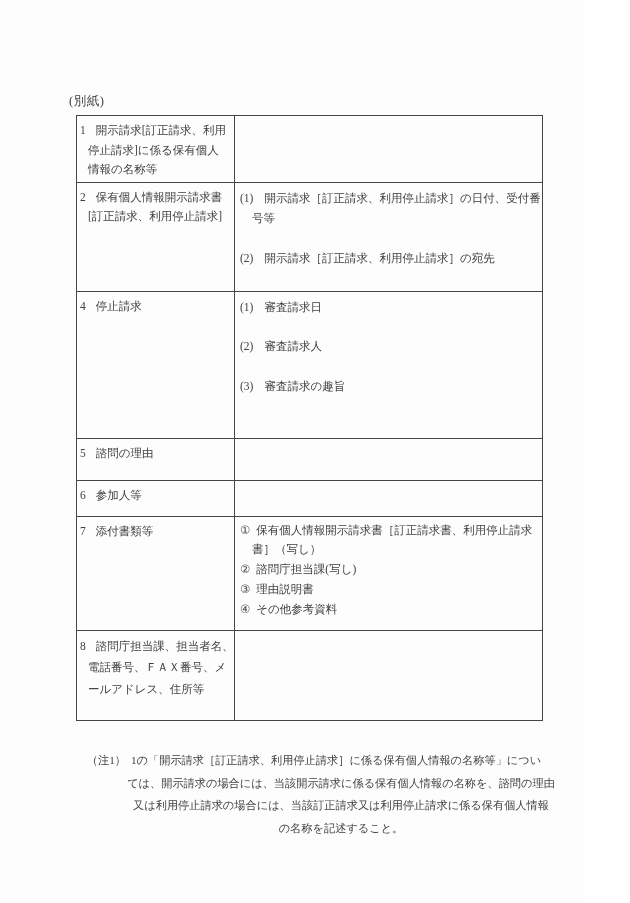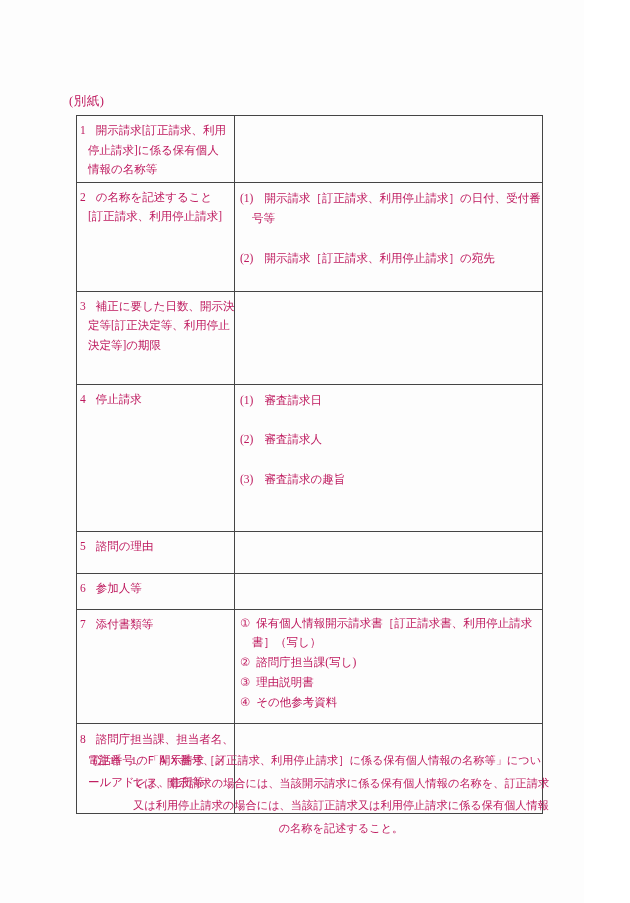--- a/index.html
+++ b/index.html
@@ -2,21 +2,21 @@
 <html><head>
 <meta charset="utf-8">
 <style>
   html, body { margin: 0; padding: 0; background: #ffffff; }
   .page {
     position: relative;
     width: 584px;
     height: 903px;
     background: #fdfdfd;
     font-family: "Liberation Serif", "DejaVu Serif", serif;
-    color: #be185d;
+    color: #404040;
     overflow: hidden;
   }
   .attach-label {
     position: absolute;
     left: 69px;
     top: 93px;
     font-size: 12.5px;
     letter-spacing: 0.5px;
   }
   table.tbl {
@@ -93,42 +93,34 @@
       <td class="lc">
         <div class="ln first"><span class="no">1</span><span>開示請求[訂正請求、利用</span></div>
         <div class="ln">停止請求]に係る保有個人</div>
         <div class="ln">情報の名称等</div>
       </td>
       <td class="rc"></td>
     </tr>
 
     <tr class="h2">
       <td class="lc">
-        <div class="ln first"><span class="no">2</span><span>の名称を記述すること</span></div>
+        <div class="ln first"><span class="no">2</span><span>保有個人情報開示請求書</span></div>
         <div class="ln">[訂正請求、利用停止請求]</div>
       </td>
       <td class="rc">
         <div class="item spaced">
           <div class="iln first"><span class="mk paren">(1)</span><span>開示請求［訂正請求、利用停止請求］の日付、受付番</span></div>
           <div class="iln">号等</div>
         </div>
         <div class="item">
           <div class="iln first"><span class="mk paren">(2)</span><span>開示請求［訂正請求、利用停止請求］の宛先</span></div>
         </div>
       </td>
     </tr>
 
-    <tr class="h3">
-      <td class="lc">
-        <div class="ln first"><span class="no">3</span><span>補正に要した日数、開示決</span></div>
-        <div class="ln">定等[訂正決定等、利用停止</div>
-        <div class="ln">決定等]の期限</div>
-      </td>
-      <td class="rc"></td>
-    </tr>
 
     <tr class="h4">
       <td class="lc">
         <div class="ln first"><span class="no">4</span><span>停止請求</span></div>
       </td>
       <td class="rc">
         <div class="item spaced">
           <div class="iln first"><span class="mk paren">(1)</span><span>審査請求日</span></div>
         </div>
         <div class="item spaced">
@@ -182,18 +174,18 @@
         <div class="ln">ールアドレス、住所等</div>
       </td>
       <td class="rc"></td>
     </tr>
 
   </tbody>
     </table>
 
   <div class="note">
     <div class="note-line first"><span class="note-label">（注1）</span><span>1の「開示請求［訂正請求、利用停止請求］に係る保有個人情報の名称等」につい</span></div>
-    <div class="note-line">ては、開示請求の場合には、当該開示請求に係る保有個人情報の名称を、訂正請求</div>
+    <div class="note-line">ては、開示請求の場合には、当該開示請求に係る保有個人情報の名称を、諮問の理由</div>
     <div class="note-line">又は利用停止請求の場合には、当該訂正請求又は利用停止請求に係る保有個人情報</div>
     <div class="note-line">の名称を記述すること。</div>
   </div>
 
 </div>
 
 </body></html>

